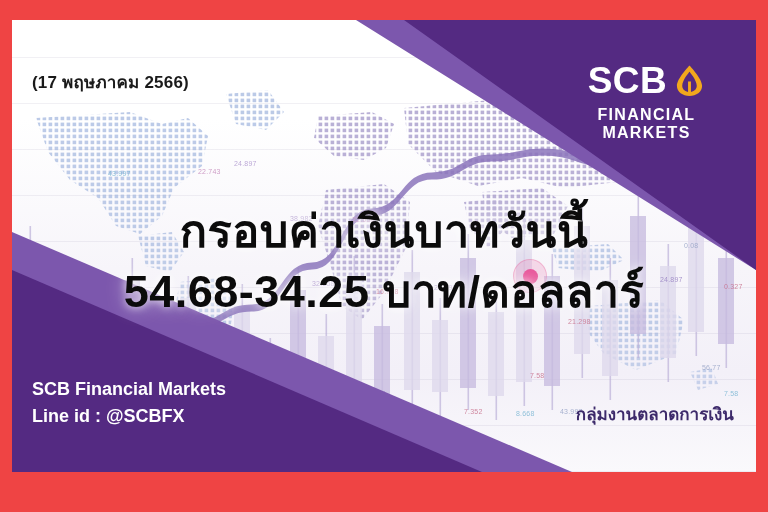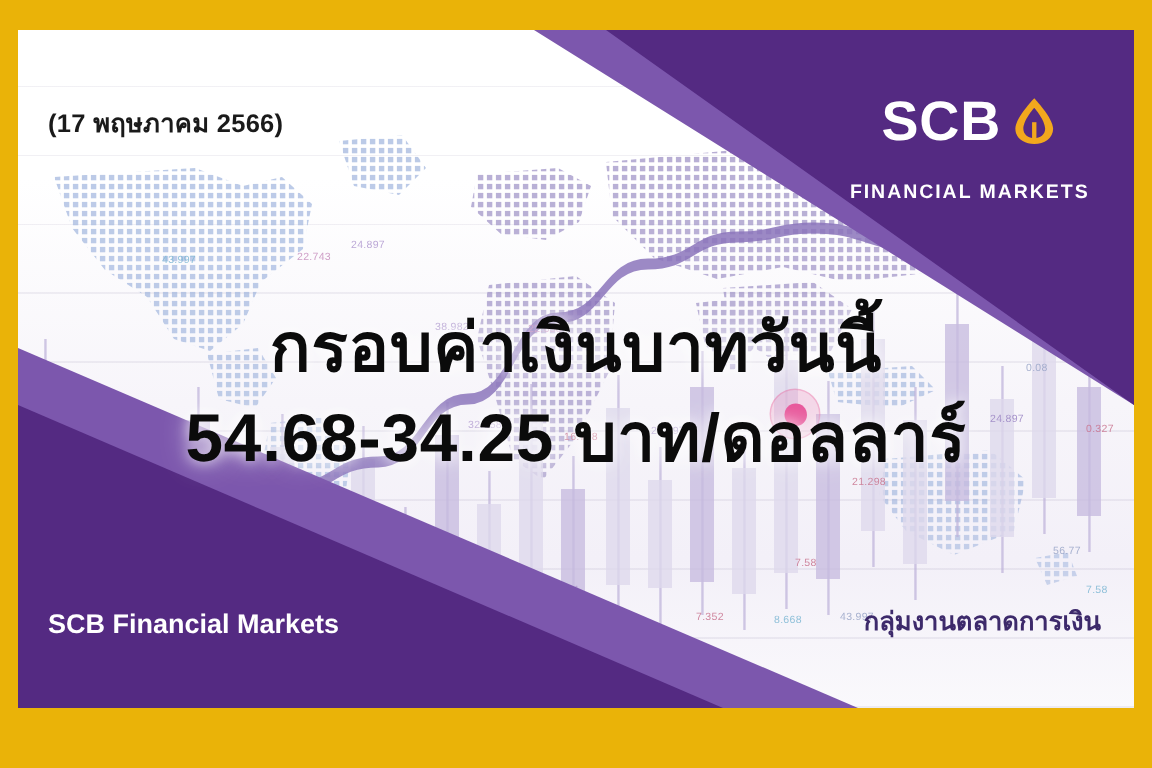--- a/index.html
+++ b/index.html
@@ -5,21 +5,21 @@
   * { margin:0; padding:0; box-sizing:border-box; }
   html, body {
     width:768px; height:512px;
     background:#ffffff;
     font-family:"Liberation Sans", sans-serif;
     overflow:hidden;
   }
   #stage {
     position:relative;
     width:768px; height:512px;
-    background:#eab308;
+    background:#ef4444;
   }
 
   
   .card {
     position:absolute;
     left:12px; top:20px;
     width:744px; height:452px;
     overflow:hidden;
     background:#ffffff;
   }
@@ -84,22 +84,22 @@
   }
   .logo-row {
     display:flex; align-items:center; justify-content:center; gap:7px;
   }
   .logo-scb {
     font-size:37px; font-weight:bold; color:#ffffff;
     letter-spacing:.5px; line-height:1;
   }
   .logo-mark { width:31px; height:33px; }
   .logo-sub {
-    margin-top:21px;
-    font-size:13px; font-weight:bold; color:#ffffff;
+    margin-top:7px;
+    font-size:16px; font-weight:bold; color:#ffffff;
     letter-spacing:1.3px;
   }
 
   .headline {
     position:absolute; left:0; right:0; top:186px;
     text-align:center;
     color:#0b0b0b;
     font-weight:bold;
     line-height:1.16;
     text-shadow:0 0 9px rgba(255,255,255,.85), 0 0 20px rgba(255,255,255,.6);
@@ -286,20 +286,21 @@
       <div class="logo-sub">FINANCIAL MARKETS</div>
     </div>
 
     <div class="headline">
       <span class="l1">กรอบค่าเงินบาทวันนี้</span>
       <span class="l2">54.68-34.25 บาท/ดอลลาร์</span>
     </div>
 
     <div class="foot-left">
       <div>SCB Financial Markets</div>
+      <div>Line id : @SCBFX</div>
     </div>
 
     <div class="foot-right">
       <div>กลุ่มงานตลาดการเงิน</div>
     </div>
 
   </div>
 </div>
 
 </body></html>

